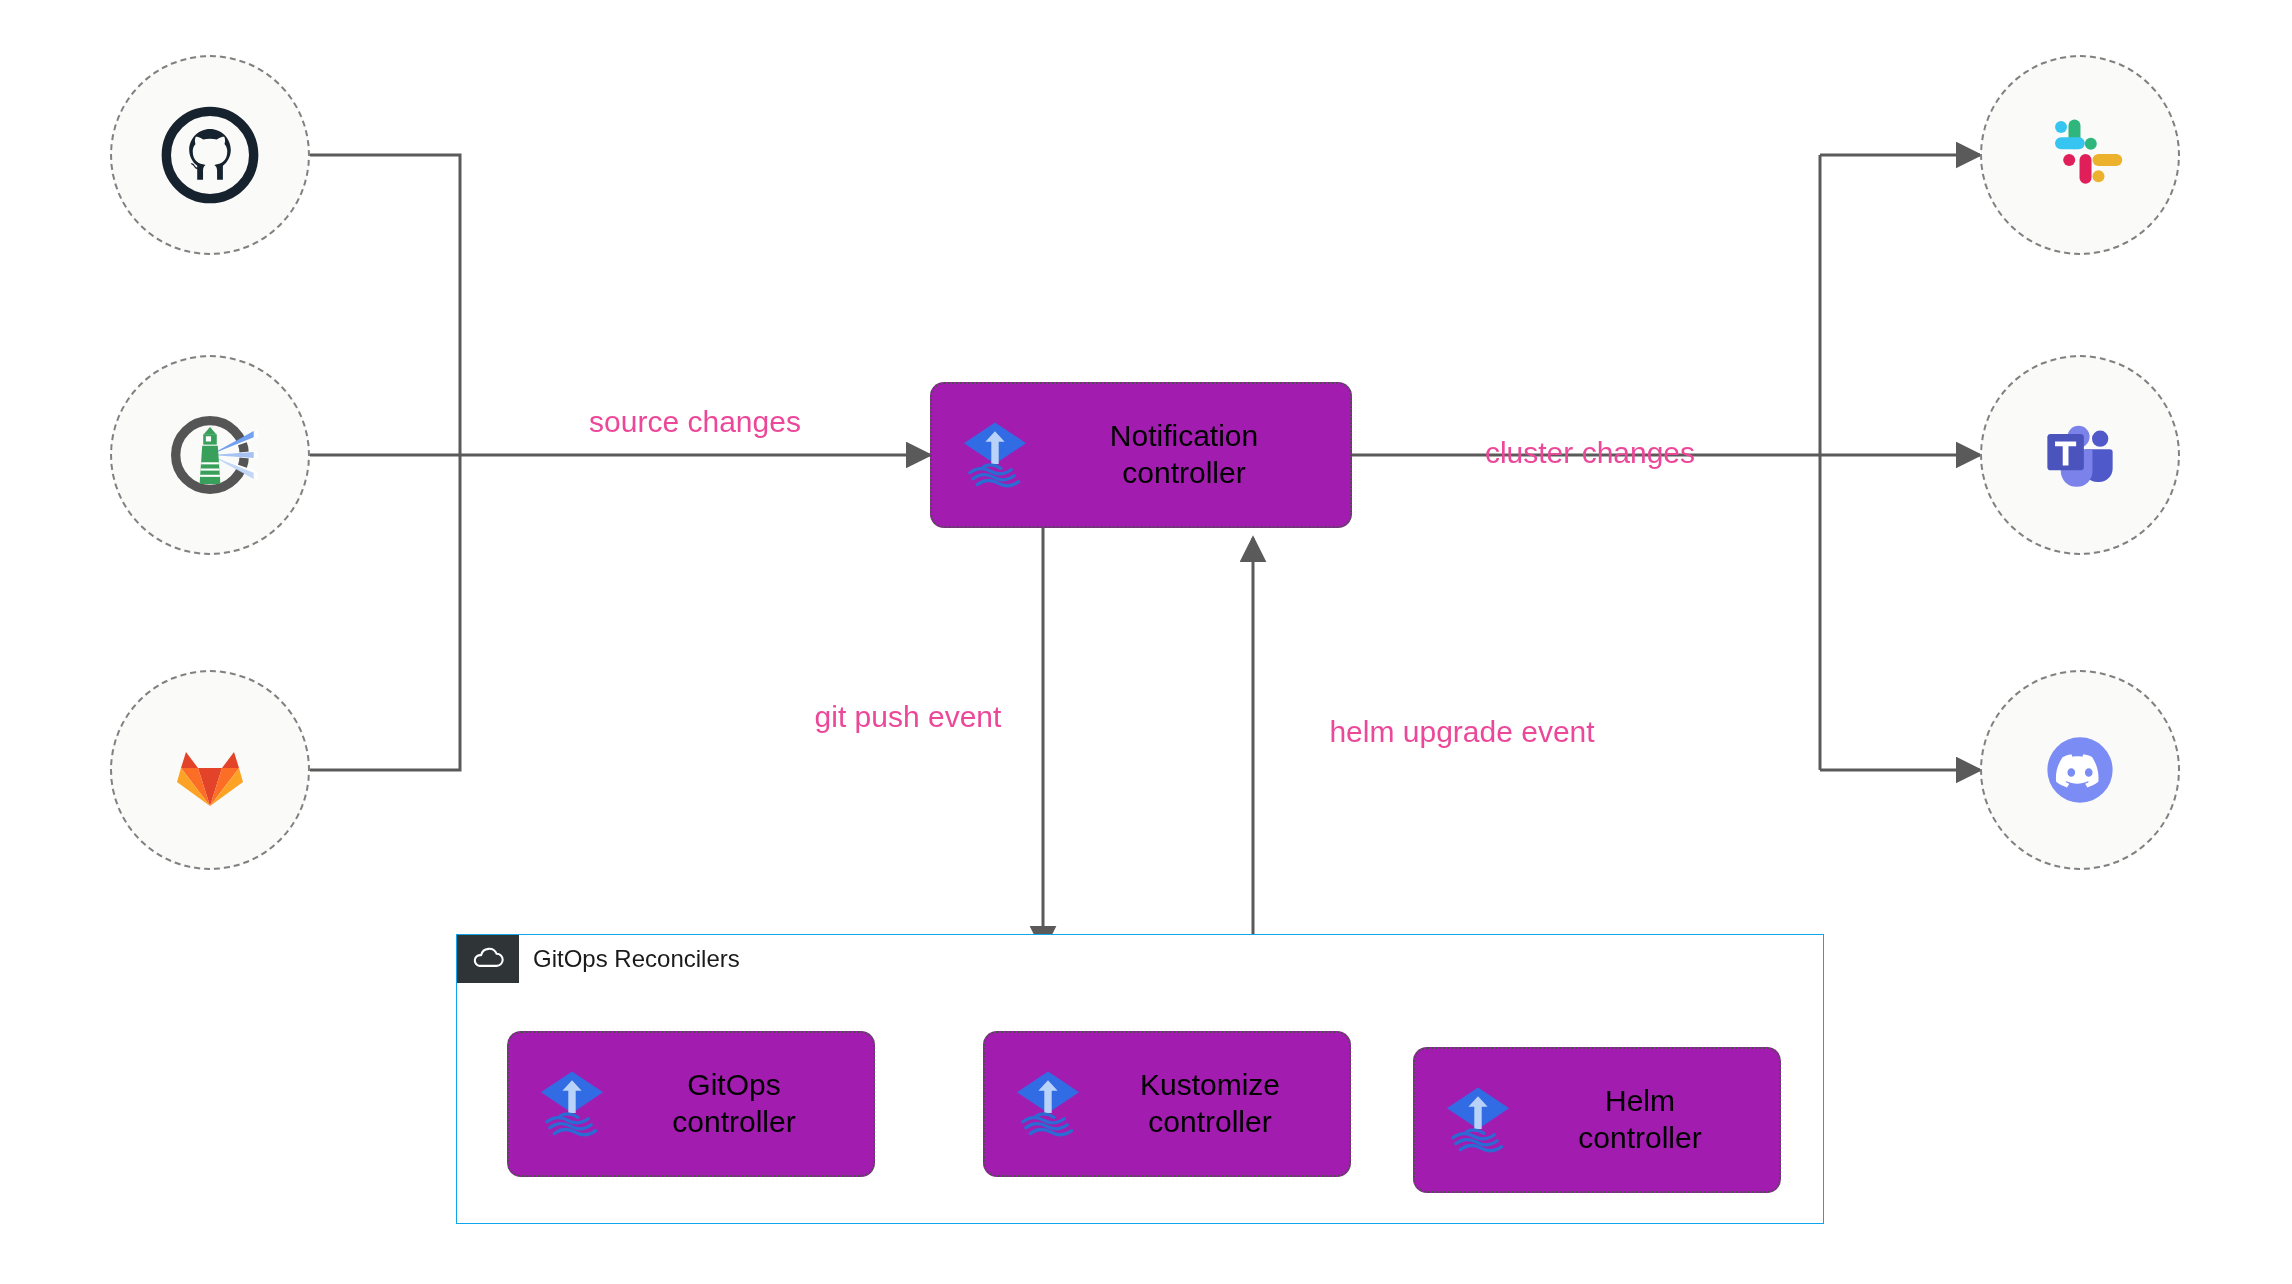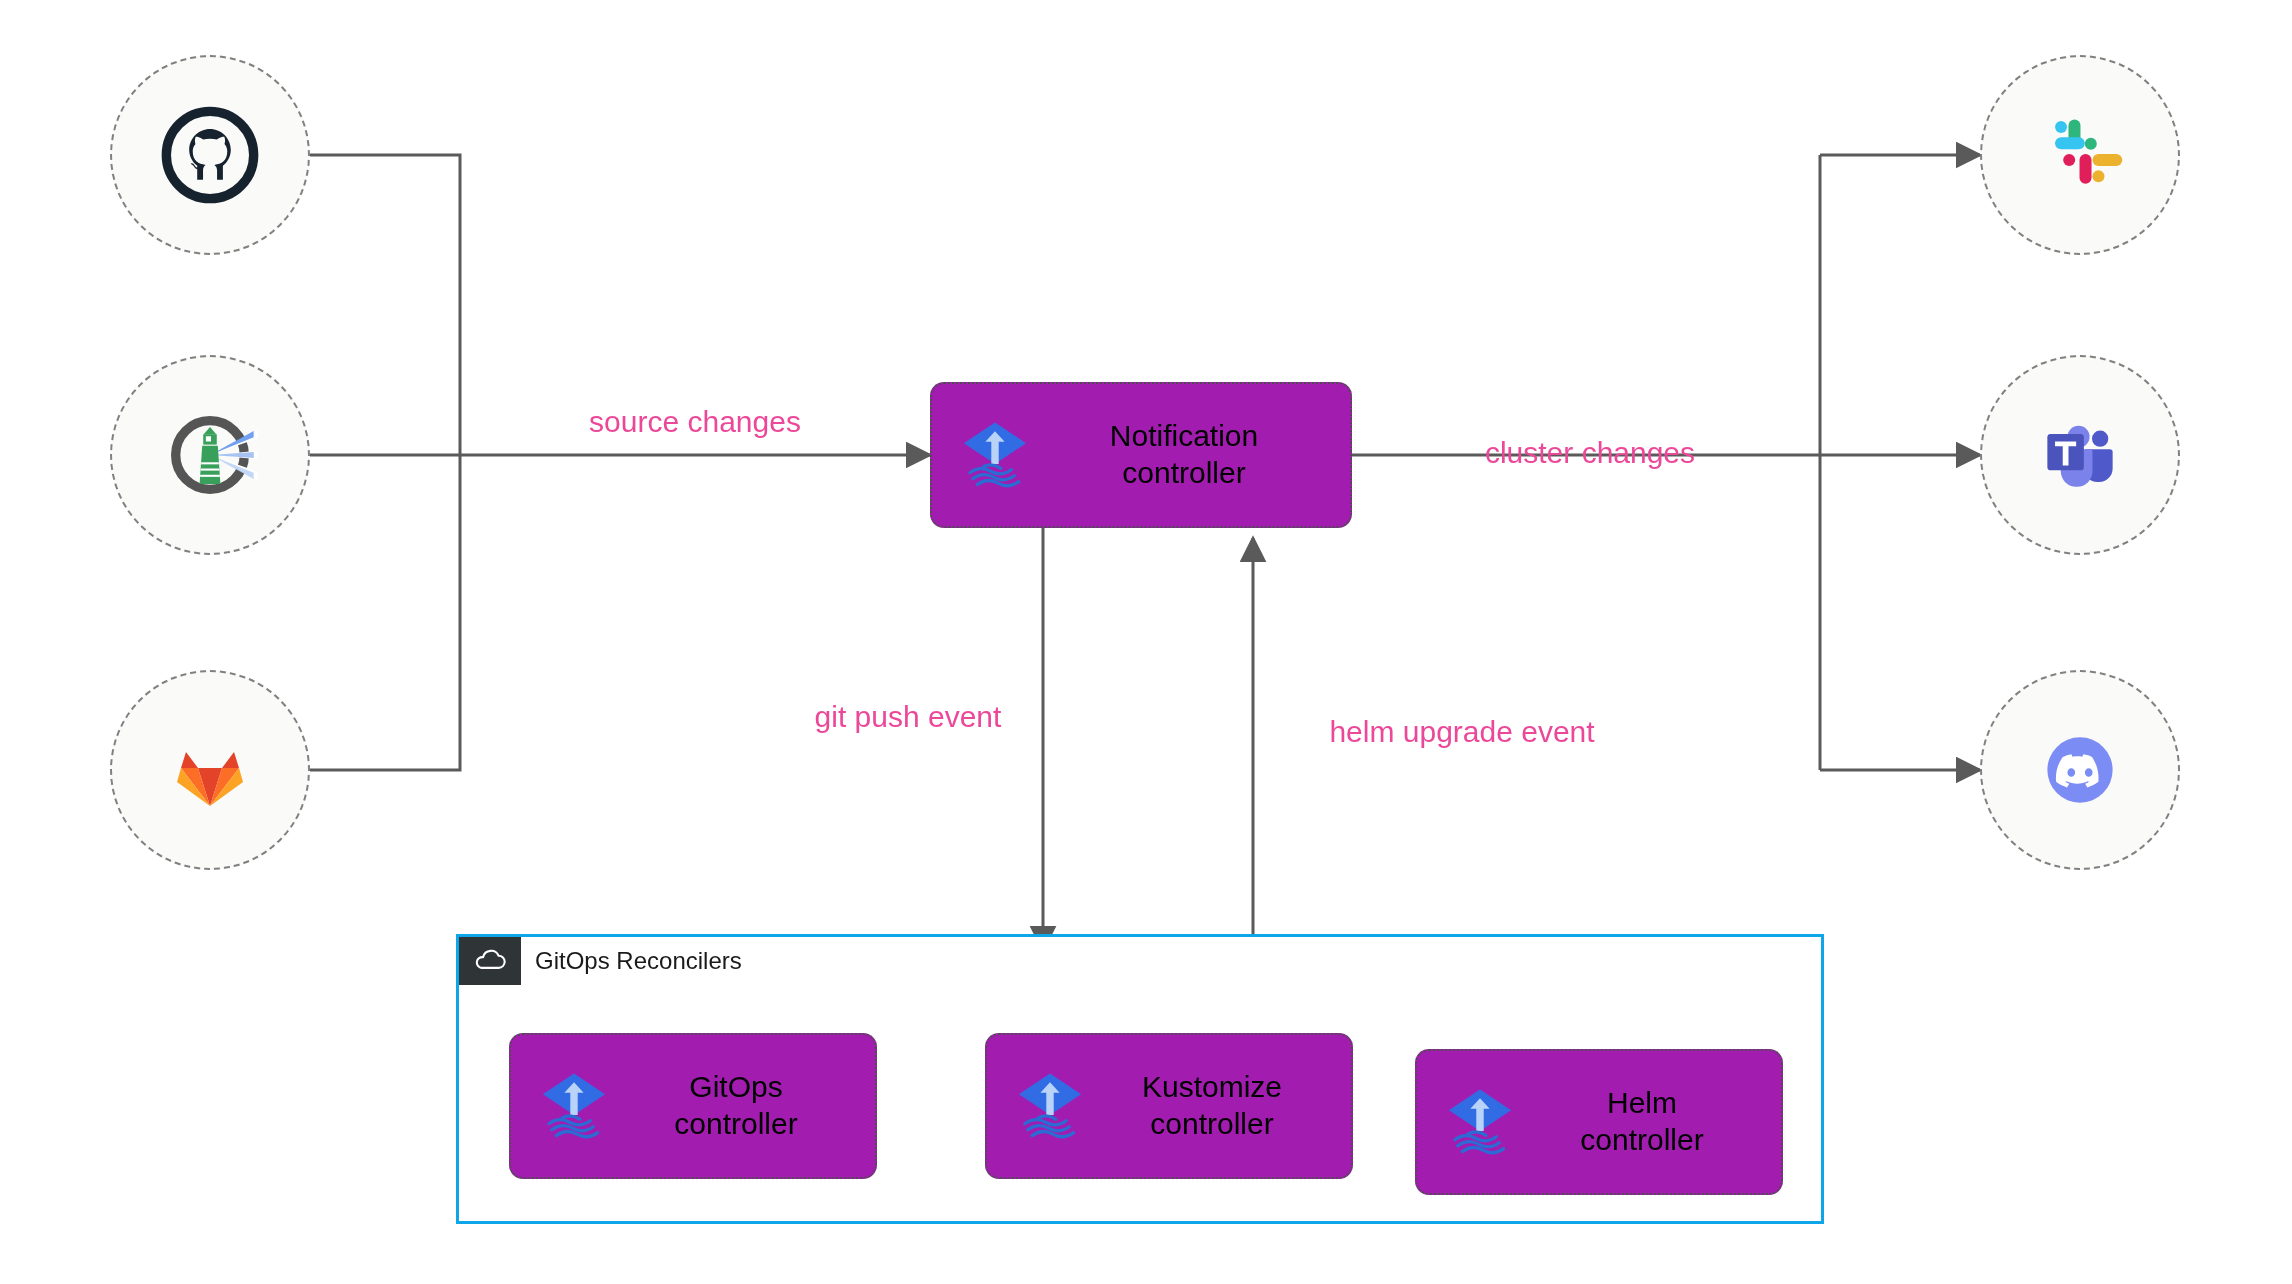--- a/index.html
+++ b/index.html
@@ -75,21 +75,21 @@
   }
 
   
   #gitops-group {
     position: absolute;
     left: 456px;
     top: 934px;
     width: 1368px;
     height: 290px;
     background: #ffffff;
-    border: 3px solid #0ea5e9;
+    border: 1px solid #0ea5e9;
     box-sizing: border-box;
   }
   #gitops-header {
     position: absolute;
     left: 0;
     top: 0;
     height: 48px;
     display: flex;
     align-items: center;
   }

